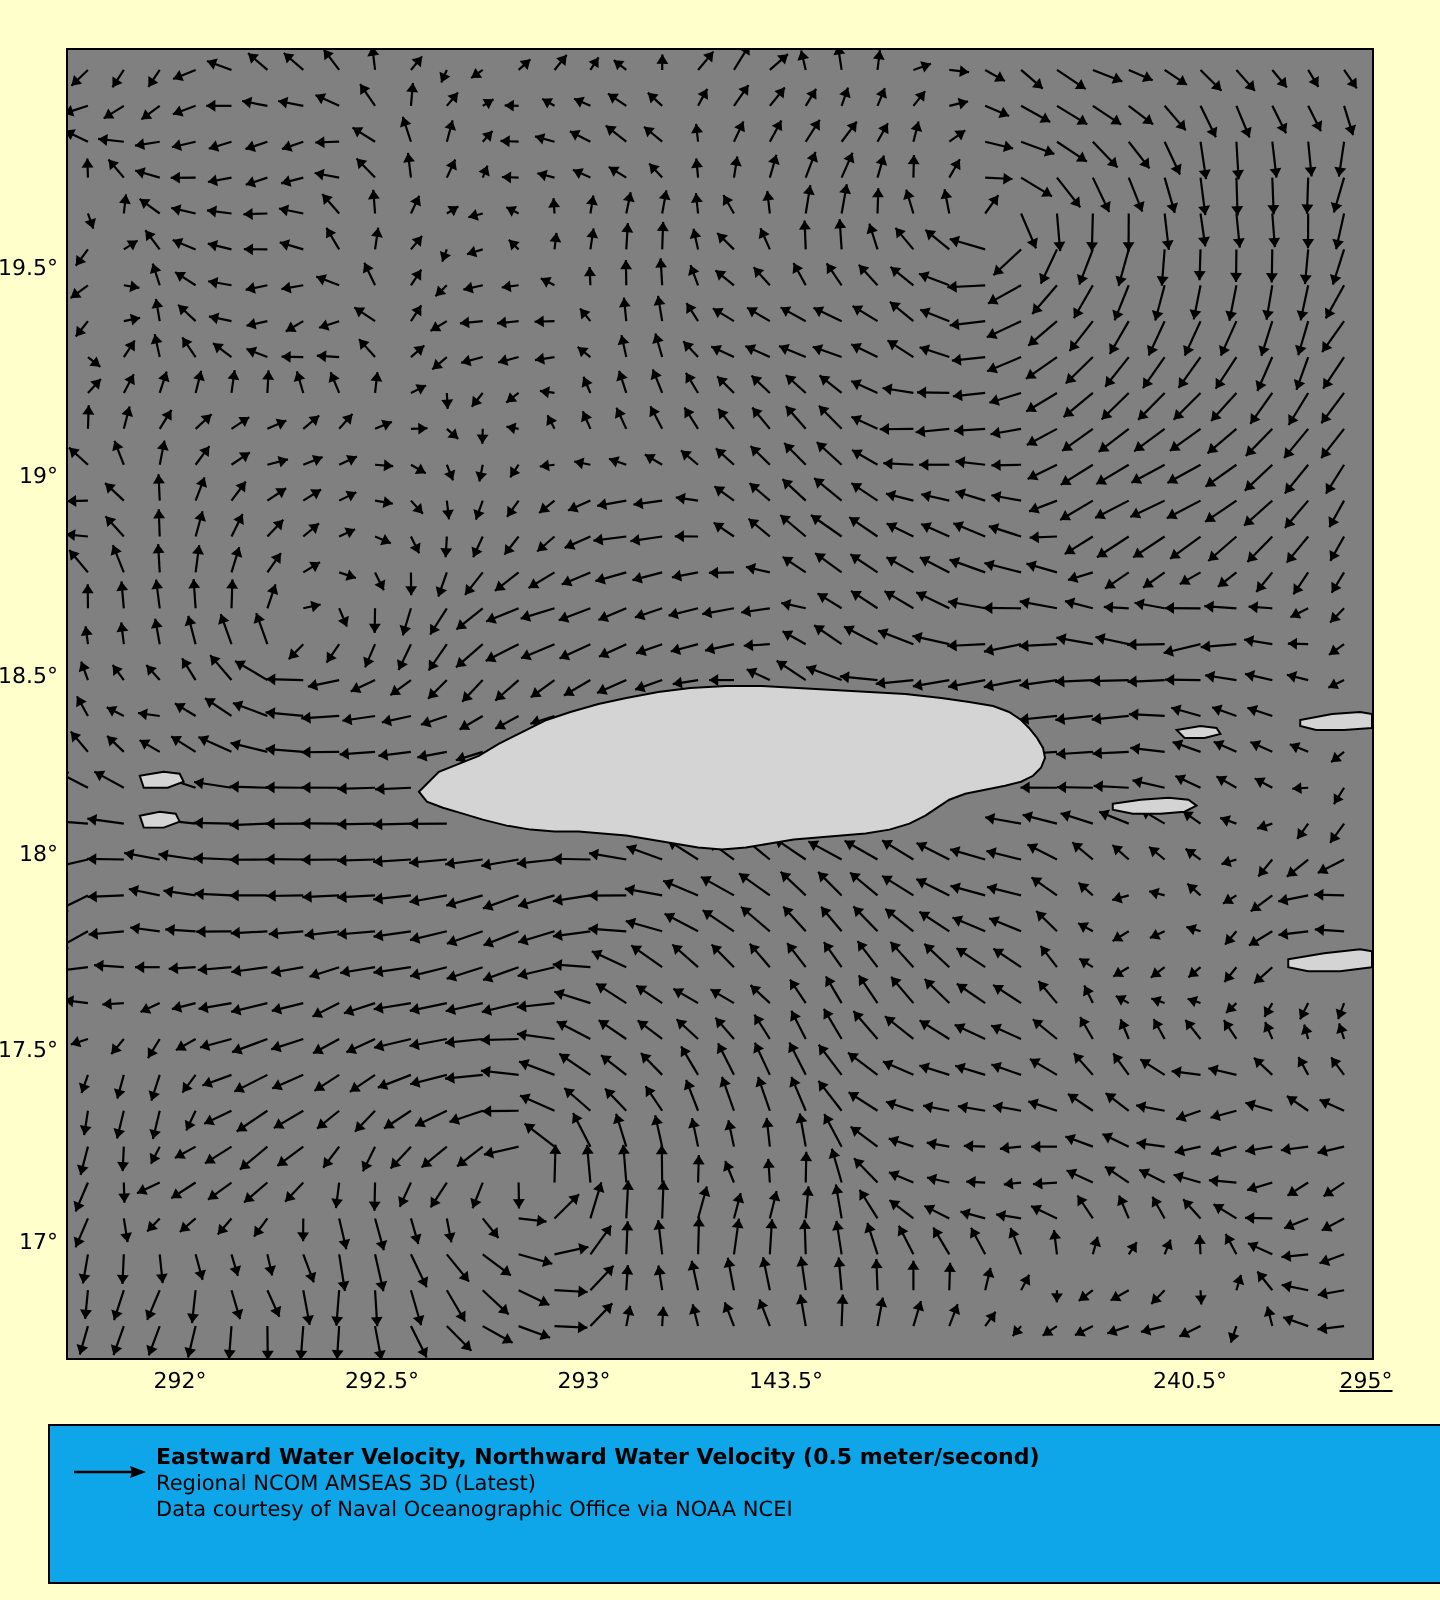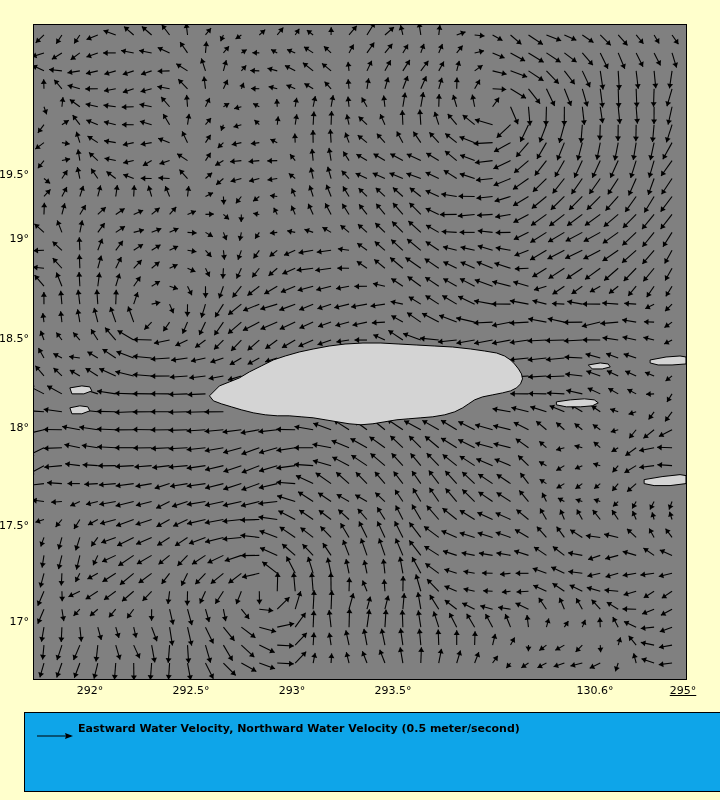--- a/index.html
+++ b/index.html
@@ -2567,35 +2567,37 @@
       <path d="M36,384 L46,382 L54,383 L56,387 L48,390 L38,390 Z" fill="#d4d4d4" stroke="#000000" stroke-width="1"></path>
 
       <path d="M618,336 L634,333 L648,332 L654,333 L654,340 L640,341 L626,341 L618,339 Z" fill="#d4d4d4" stroke="#000000" stroke-width="1"></path>
       <path d="M612,456 L630,453 L648,451 L654,452 L654,460 L638,462 L622,462 L612,460 Z" fill="#d4d4d4" stroke="#000000" stroke-width="1"></path>
     </svg>
   </div>
 
   <div class="tick-label x" style="left:90px;">292°</div>
   <div class="tick-label x" style="left:191px;">292.5°</div>
   <div class="tick-label x" style="left:292px;">293°</div>
-  <div class="tick-label x" style="left:393px;">293.5°</div>
+  <div class="tick-label x" style="left:393px;">143.5°</div>
   <div class="tick-label x" style="left:494px;margin-top:48px;">294°</div>
-  <div class="tick-label x" style="left:595px;">130.6°</div>
+  <div class="tick-label x" style="left:595px;">240.5°</div>
   <div class="tick-label x" style="left:683px;text-decoration:underline;">295°</div>
 
-  <div class="tick-label y" style="top:134px;margin-top:40px;">19.5°</div>
+  <div class="tick-label y" style="top:134px;">19.5°</div>
   <div class="tick-label y" style="top:228px;margin-top:10px;">19°</div>
   <div class="tick-label y" style="top:338px;">18.5°</div>
   <div class="tick-label y" style="top:427px;">18°</div>
   <div class="tick-label y" style="top:525px;">17.5°</div>
   <div class="tick-label y" style="top:621px;">17°</div>
 
   <div id="legend">
     <svg id="legend-arrow" viewBox="0 0 40 14">
       <line x1="2" y1="7" x2="36" y2="7" stroke="#000000" stroke-width="1.2"></line>
       <polygon points="38,7 30,4 31,7 30,10" fill="#000000"></polygon>
     </svg>
     <div id="legend-text">
       <div id="legend-title">Eastward Water Velocity, Northward Water Velocity (0.5 meter/second)</div>
+      <div class="legend-sub">Regional NCOM AMSEAS 3D (Latest)</div>
+      <div class="legend-sub">Data courtesy of Naval Oceanographic Office via NOAA NCEI</div>
     </div>
   </div>
 
 </div>
 
 </body></html>

